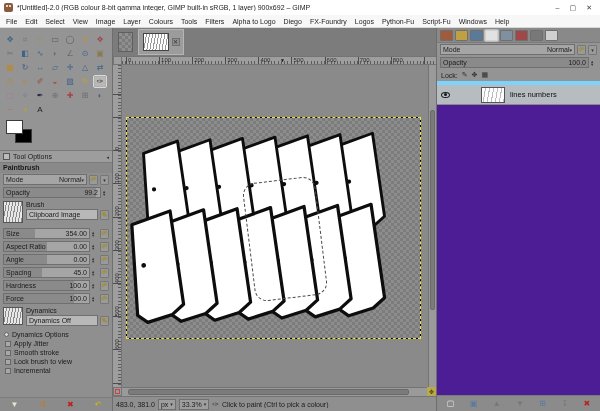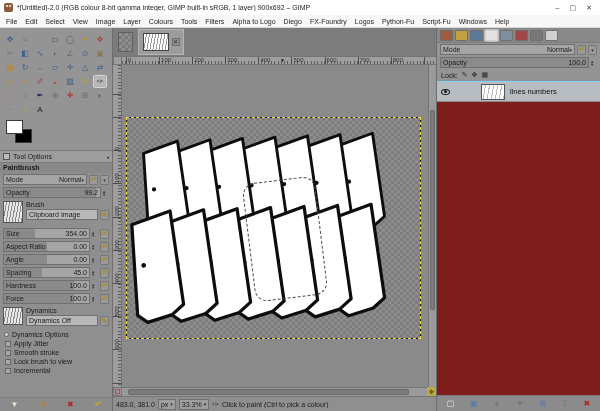--- a/index.html
+++ b/index.html
@@ -102,21 +102,21 @@
   .status-ic { font-size:8px; color:#3a3a3a; }
   .hint { font-size:7px; white-space:nowrap; overflow:hidden; }
 
   
   .right-dock { width:164px; flex:0 0 164px; background:#949494; border-left:1px solid #6e6e6e; display:flex; flex-direction:column; overflow:hidden; }
   .dialog-tabs { height:15px; flex:0 0 15px; display:flex; gap:2px; align-items:center; padding:1px 3px; background:#898989; border-bottom:1px solid #7a7a7a; }
   .dtab { width:13px; height:11px; border:1px solid #6f6f6f; border-radius:1px; }
   .dtab.active { border-color:#d0d0d0; box-shadow:0 0 0 1px #bdbdbd; }
   .lock-row { display:flex; align-items:center; gap:4px; padding:0 4px; height:12px; flex:0 0 12px; font-size:7px; }
   .lock-ic { font-size:7px; color:#2e2e2e; }
-  .layer-list { flex:1; background:#7f1d1d; border-top:1px solid #7dd3fc; overflow:hidden; }
+  .layer-list { flex:1; background:#4c1d95; border-top:4px solid #7dd3fc; overflow:hidden; }
   .layer-row { height:20px; display:flex; align-items:center; gap:5px; padding:0 4px; background:#b7bcc0; border-bottom:1px solid #8a8a8a; }
   .eye { width:9px; height:6px; border:1px solid #1a1a1a; border-radius:50%; position:relative; flex:0 0 9px; }
   .eye::after { content:""; position:absolute; width:3px; height:3px; background:#1a1a1a; border-radius:50%; left:2px; top:0.5px; }
   .layer-thumb { width:24px; height:16px; background:#fdfdfd; border:1px solid #555; background-image:repeating-linear-gradient(100deg,transparent 0 3px,#bbb 3px 4px); flex:0 0 24px; margin-left:26px; }
   .layer-name { font-size:7.5px; color:#111; }
   .layer-buttons { height:16px; flex:0 0 16px; display:flex; align-items:center; justify-content:space-around; background:#8b8b8b; border-top:1px solid #7a7a7a; padding:0 2px; }
   .lbtn { font-size:8px; line-height:1; }
 </style>
 </head>
 <body>

